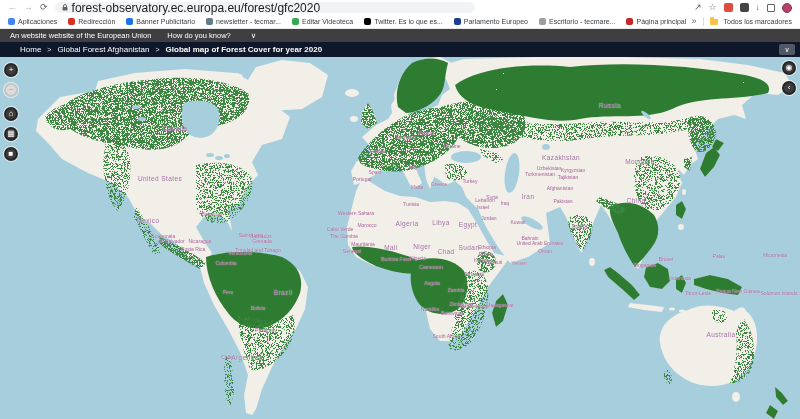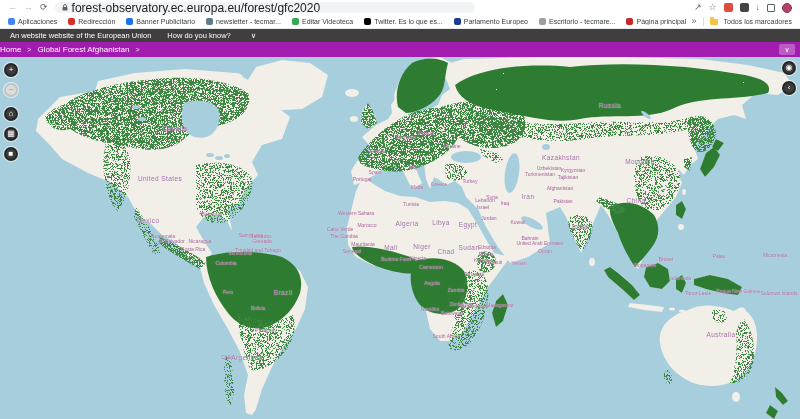--- a/index.html
+++ b/index.html
@@ -26,21 +26,21 @@
   .bm-right { display:flex; align-items:center; gap:6px; margin-left:6px; }
   .bm-sep { width:1px; height:9px; background:#dadce0; }
   .folder { width:8px; height:6px; background:#f6c344; border-radius:1px; position:relative; }
   .folder:before { content:""; position:absolute; top:-2px; left:0; width:4px; height:2px; background:#f6c344; border-radius:1px 1px 0 0; }
 
   
   .eu { height:13px; background:#3f3f3f; color:#fff; font-size:7.5px; display:flex; align-items:center; gap:16px; padding:0 10px; }
   .eu .how { display:flex; align-items:flex-end; gap:20px; cursor:pointer; }
 
   
-  .gbar { height:15px; background:#a21caf; color:#fff; display:flex; gap:6px; padding:0 0; font-size:8px; position:relative; }
+  .gbar { height:15px; background:#0f172a; color:#fff; display:flex; gap:6px; padding:0 20px; font-size:8px; position:relative; }
   .bc-item { cursor:pointer; }
   .bc-cur { font-weight:bold; }
   .bc-sep { font-size:7px; opacity:.9; }
   .gbar-toggle { position:absolute; right:5px; top:2px; width:16px; height:11px; background:rgba(255,255,255,.28); border-radius:2px; display:flex; align-items:center; justify-content:center; font-size:7px; color:#fff; cursor:pointer; }
 
   
   .map { position:relative; width:800px; height:362px; background:#a7cedd; overflow:hidden; }
   .map svg { position:absolute; inset:0; }
   .map-labels { position:absolute; inset:0; pointer-events:none; }
   .mlabel { position:absolute; transform:translate(-50%,-50%); font-size:5px; color:#a55e95; white-space:nowrap; text-shadow:0 0 1px rgba(255,255,255,.9); }
@@ -140,20 +140,21 @@
     <span>∨</span>
   </span>
 </div>
 
 <div class="gbar">
   <span style="display:flex;align-items:center;gap:6px;">
       <span class="bc-item">Home</span>
       <span class="bc-sep">&gt;</span>
       <span class="bc-item">Global Forest Afghanistan</span>
       <span class="bc-sep">&gt;</span>
+      <span class="bc-item bc-cur">Global map of Forest Cover for year 2020</span>
     </span>
   <span class="gbar-toggle">∨</span>
 </div>
 
 <div class="map">
   <svg viewBox="0 0 800 362" width="800" height="362">
     <defs>
       <filter id="f-dense" x="-5%" y="-5%" width="110%" height="110%">
         <feTurbulence type="fractalNoise" baseFrequency="0.9" numOctaves="2" seed="3" result="n"></feTurbulence>
         <feComponentTransfer in="n" result="na">

